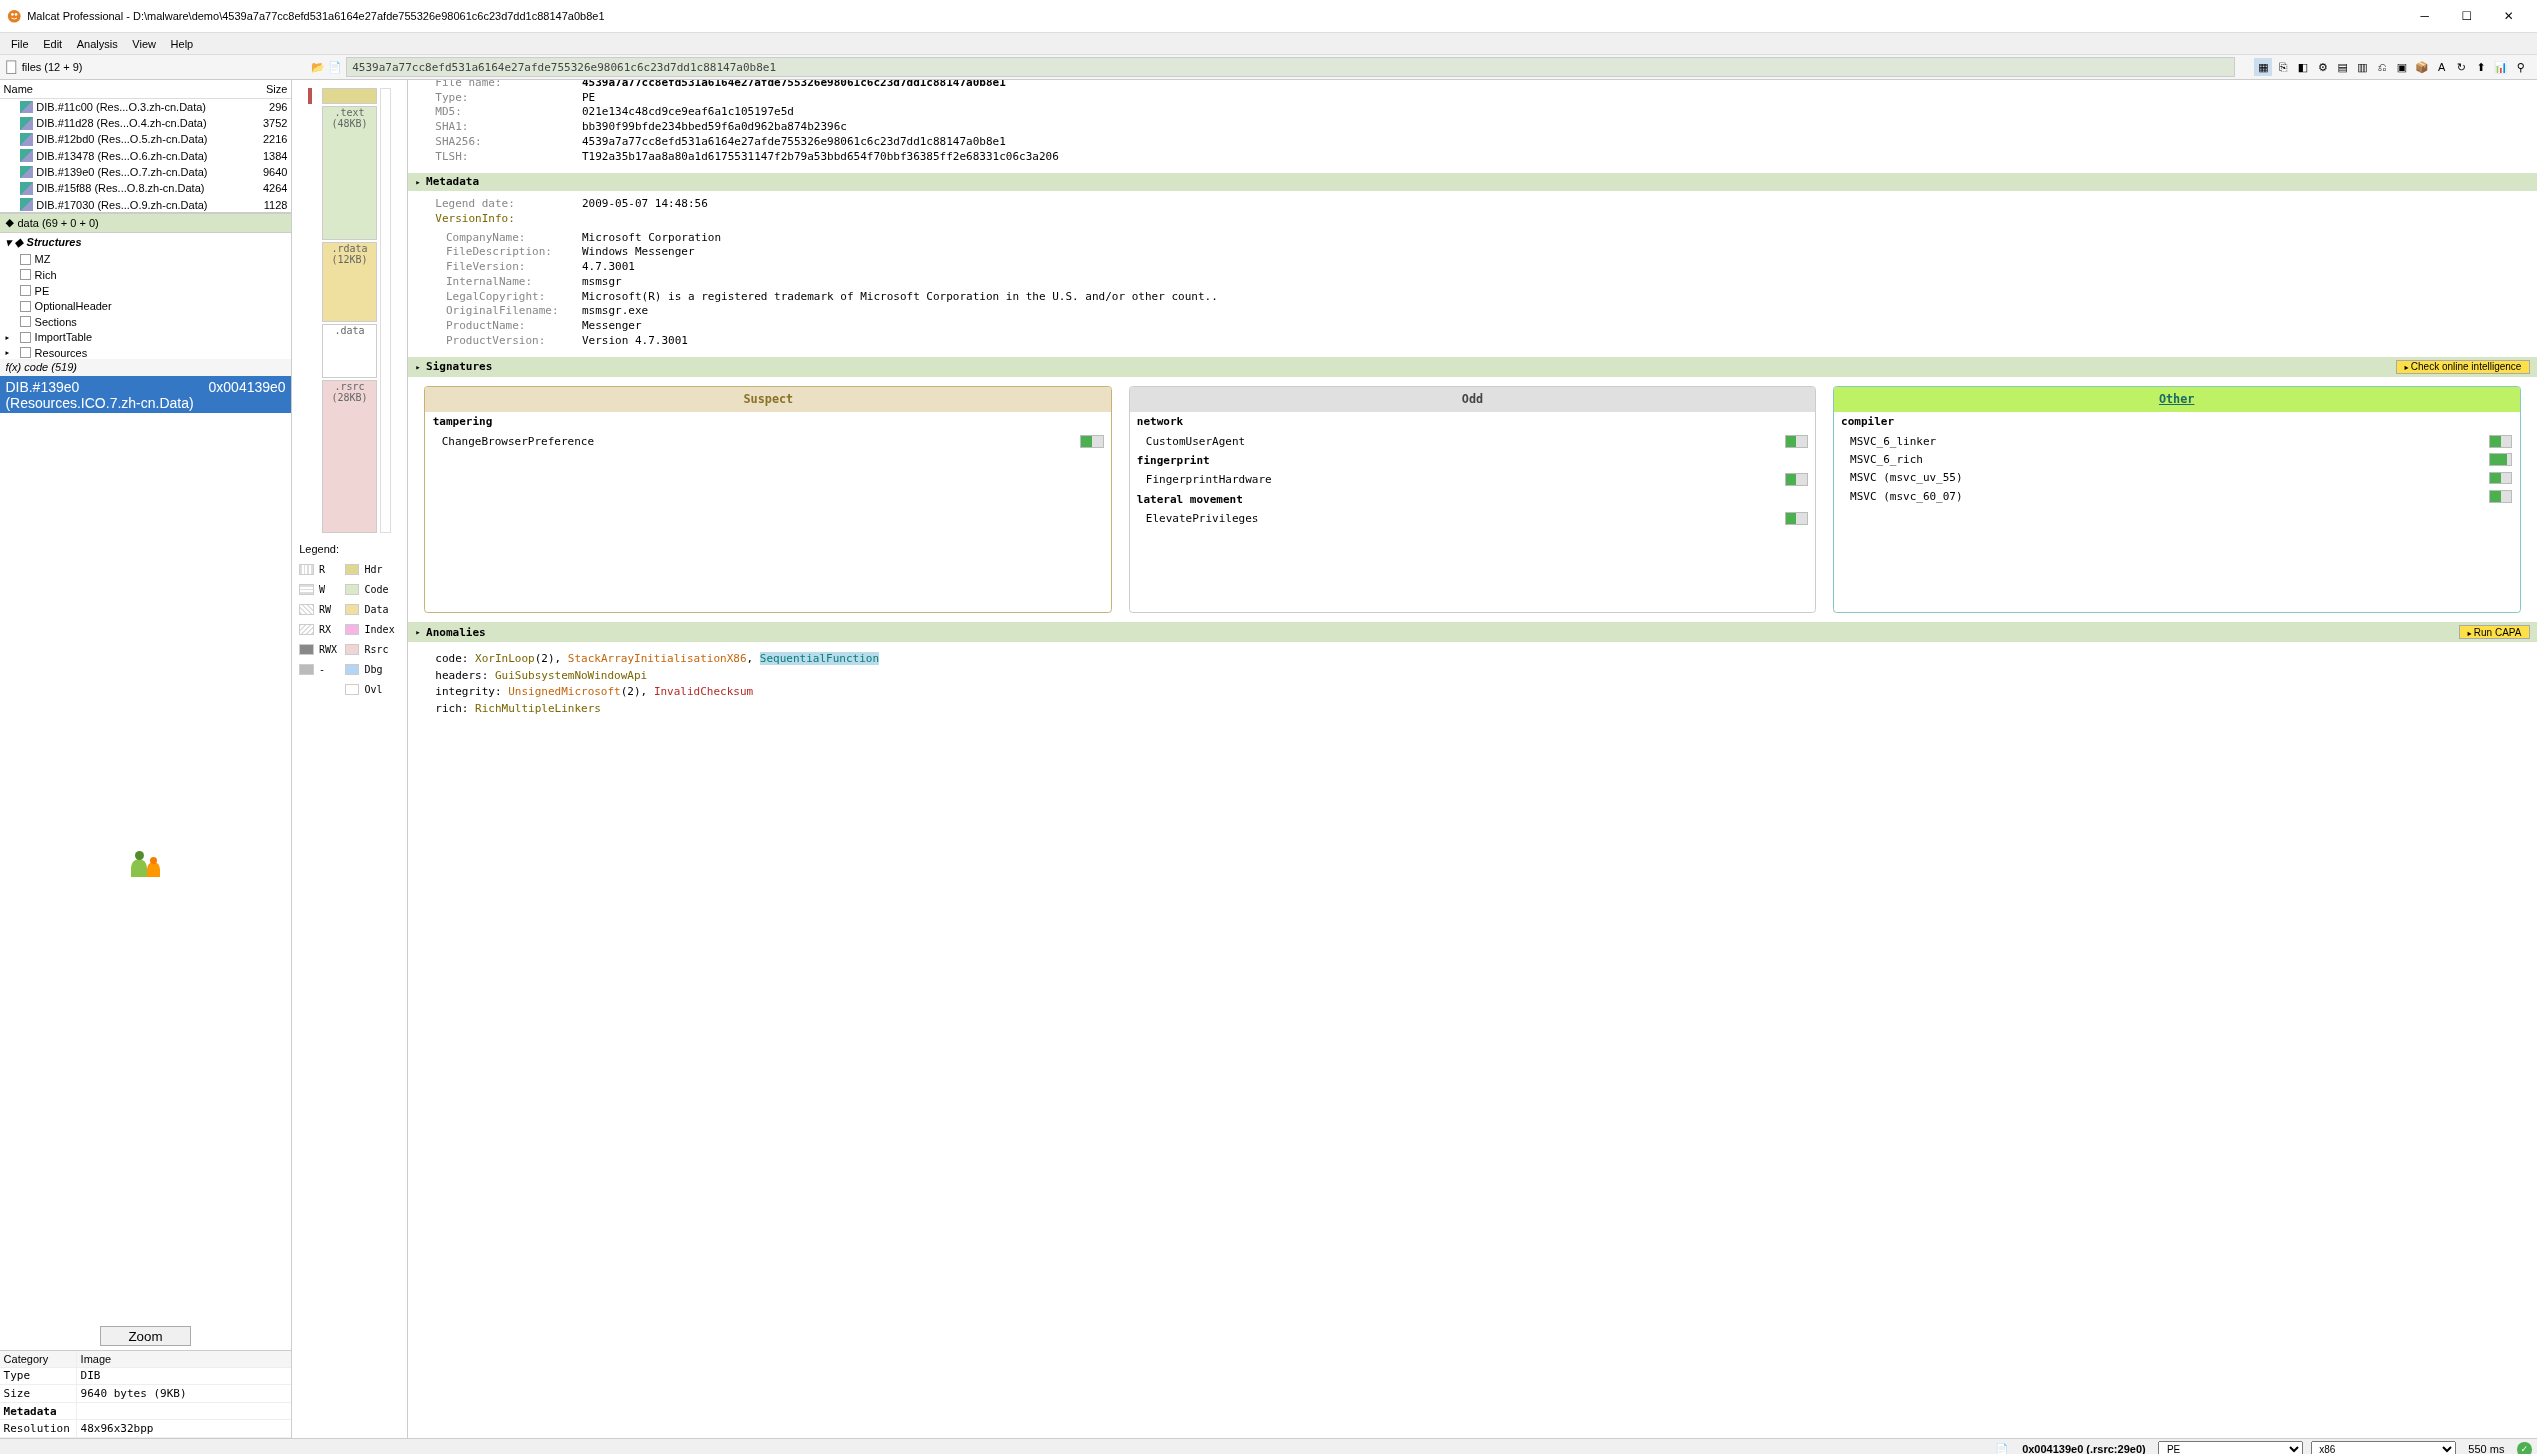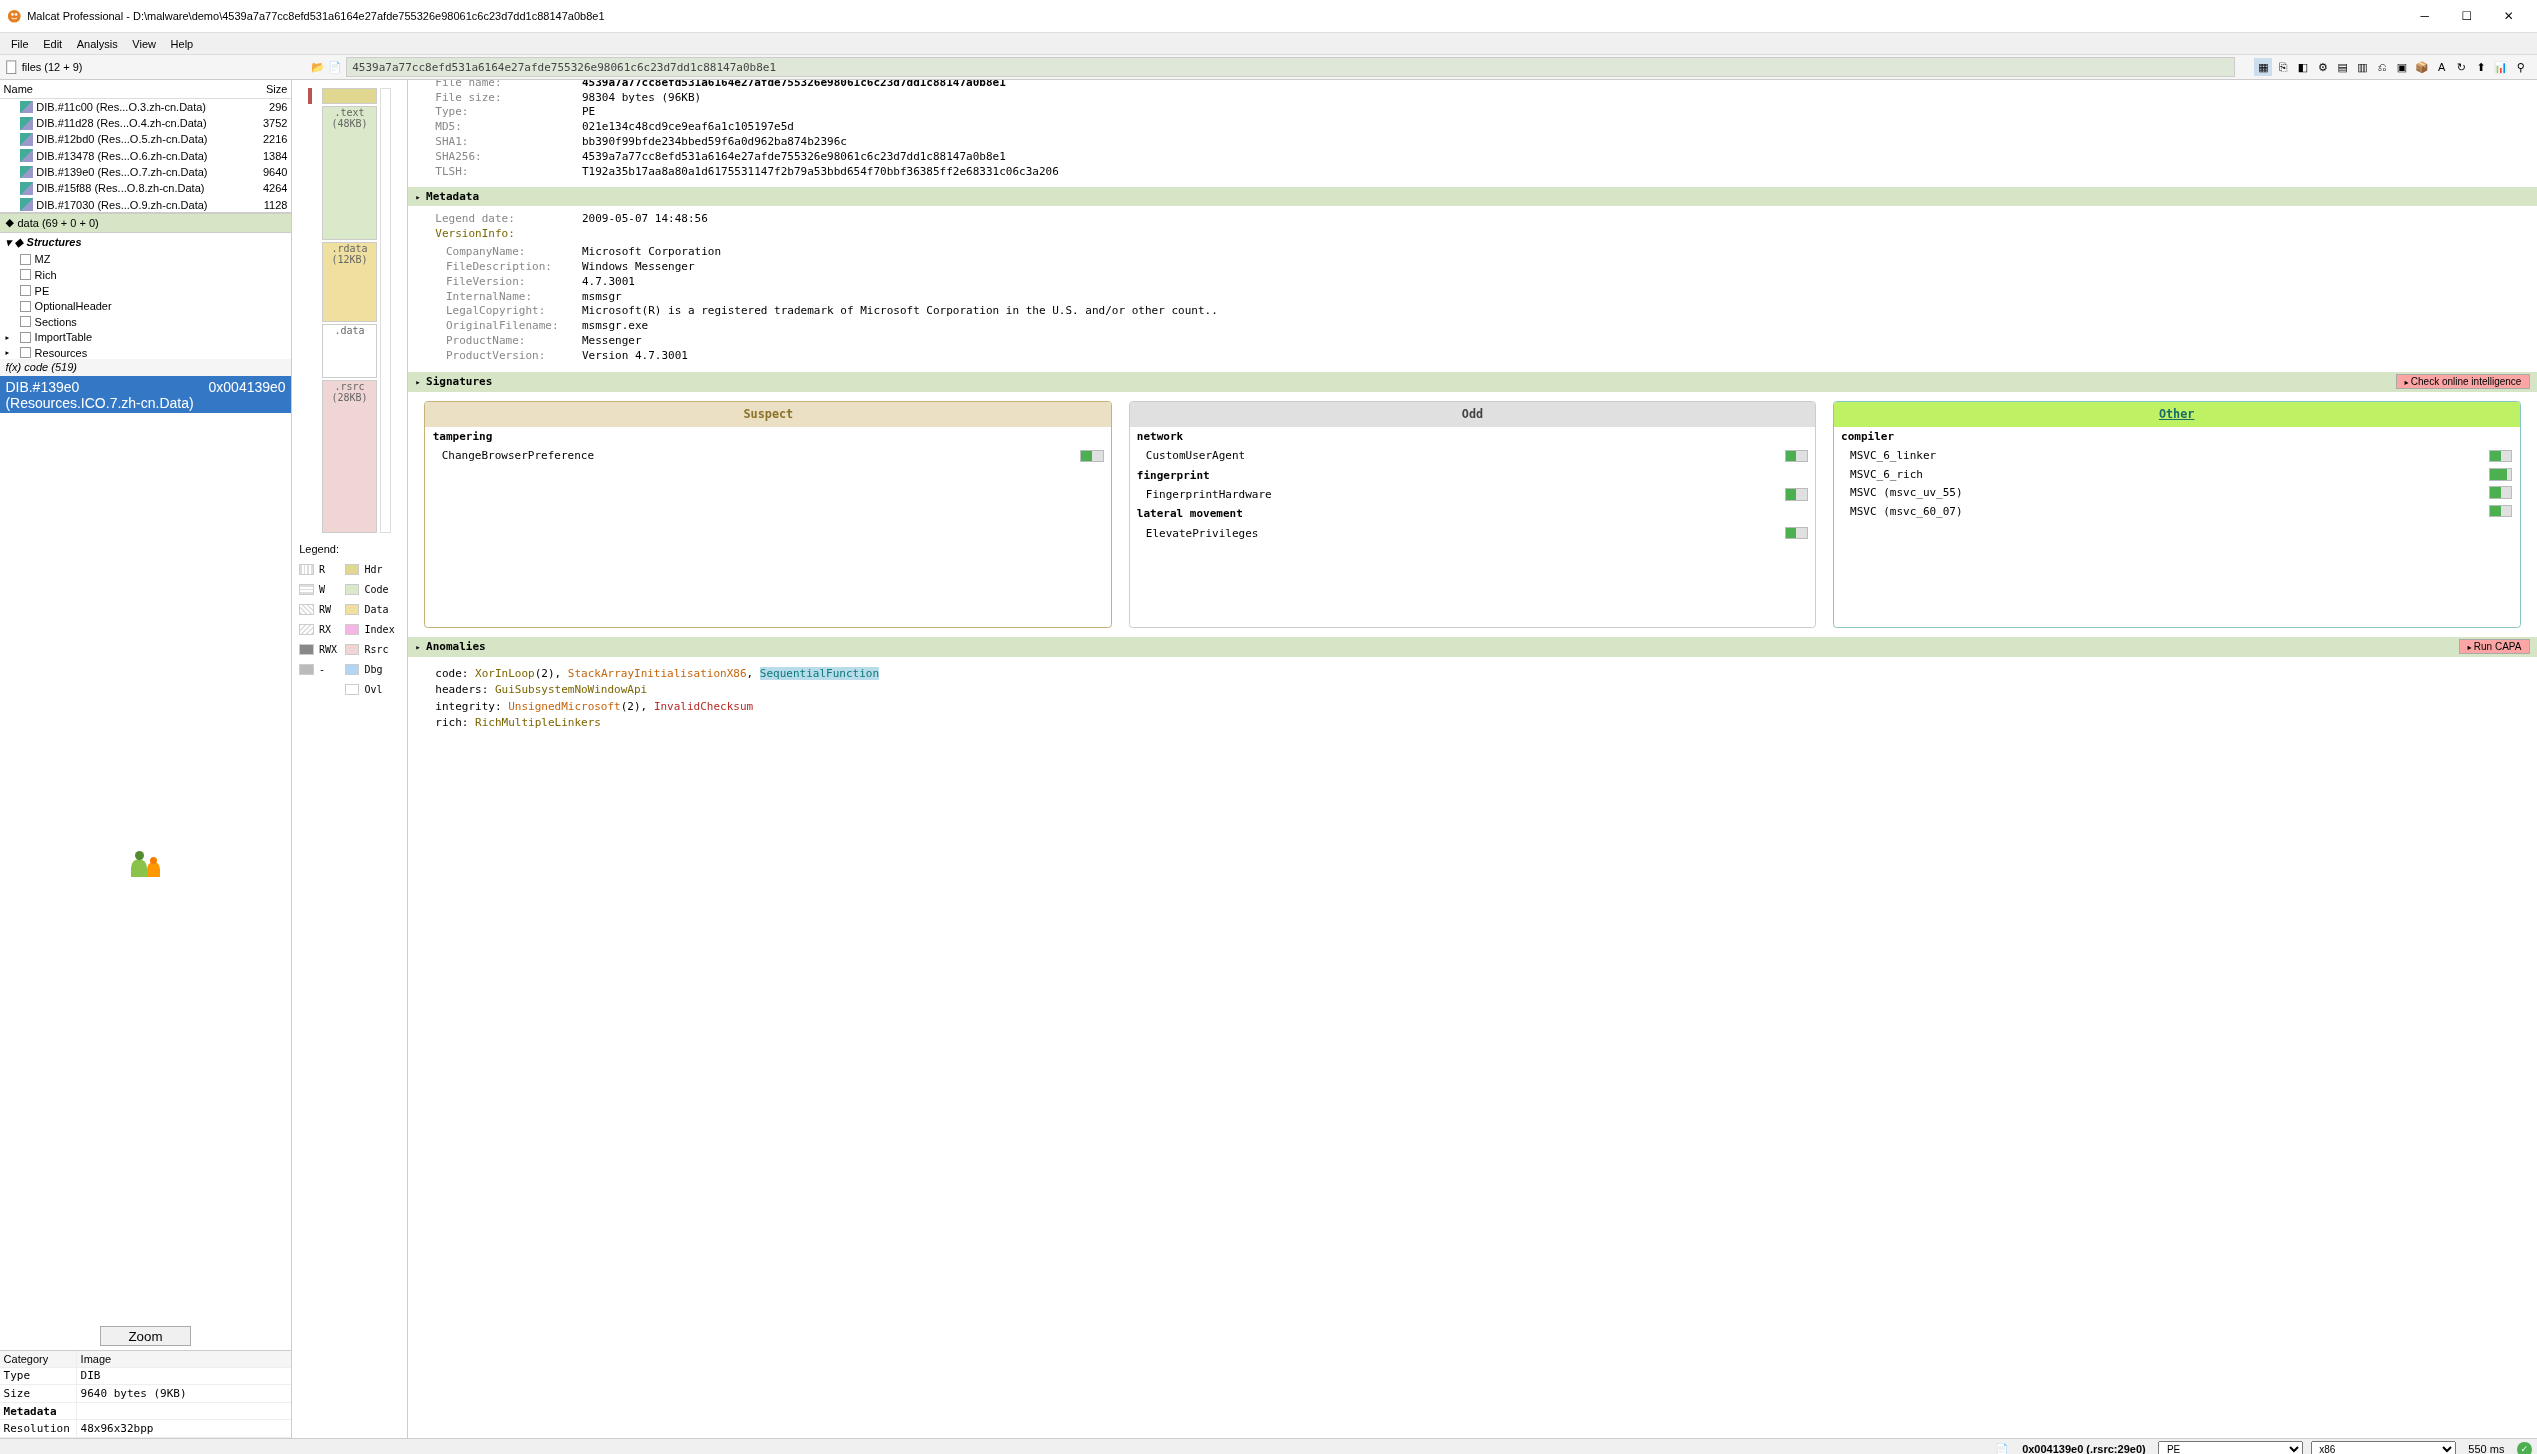--- a/index.html
+++ b/index.html
@@ -104,21 +104,21 @@
   .info-row { display: flex; padding: 0.9px 0; }
   .info-key { width: 163px; color: #888; padding-left: 16.3px; }
   .info-key.sub { padding-left: 27px; }
   .info-val { flex: 1; }
   .info-val.bold { font-weight: bold; }
   .highlight { color: #7a6500; }
   
   .section-header { background: #d5e5c5; padding: 2.7px 7.3px; margin: 9px -11px 5.4px; font-weight: bold; display: flex; align-items: center; gap: 5.4px; }
   .section-header::before { content: "▸"; font-size: 9px; }
   .section-header .sh-title { flex: 1; }
-  .section-header .sh-action { font-weight: normal; background: #fca5a5; border: 0.9px solid #aaa; padding: 0.9px 7.3px; cursor: pointer; font-family: "Segoe UI", sans-serif; font-size: 10px; margin-left: 20px; }
+  .section-header .sh-action { font-weight: normal; background: #fde047; border: 0.9px solid #aaa; padding: 0.9px 7.3px; cursor: pointer; font-family: "Segoe UI", sans-serif; font-size: 10px; margin-left: 20px; }
   .section-header .sh-action::before { content: "▸ "; font-size: 8.2px; }
   
   .sig-cards { display: flex; gap: 16.3px; margin: 9px 5.4px; }
   .sig-card { flex: 1; border: 0.9px solid #ccc; border-radius: 3.6px; overflow: hidden; min-height: 227px; }
   .sig-card-title { padding: 5.4px; text-align: center; font-weight: bold; font-size: 11.8px; }
   .sig-card.suspect { border-color: #c5b277; }
   .sig-card.suspect .sig-card-title { background: #ece0c4; color: #8a7129; }
   .sig-card.odd .sig-card-title { background: #e0e0e0; color: #444; }
   .sig-card.other { border-color: #88c5c5; }
   .sig-card.other .sig-card-title { background: #bef264; color: #1a6a6a; text-decoration: underline; }
@@ -390,24 +390,20 @@
     </div>
   </div>
 
   <div class="content">
     <div class="info-block" id="top-info" style="margin-top:-5.4px">
         <div class="info-row">
           <div class="info-key">File name:</div>
           <div class="info-val bold">4539a7a77cc8efd531a6164e27afde755326e98061c6c23d7dd1c88147a0b8e1</div>
         </div>
         <div class="info-row">
-          <div class="info-key">File size:</div>
-          <div class="info-val ">98304 bytes (96KB)</div>
-        </div>
-        <div class="info-row">
           <div class="info-key">Type:</div>
           <div class="info-val ">PE</div>
         </div>
         <div class="info-row">
           <div class="info-key">MD5:</div>
           <div class="info-val ">021e134c48cd9ce9eaf6a1c105197e5d</div>
         </div>
         <div class="info-row">
           <div class="info-key">SHA1:</div>
           <div class="info-val ">bb390f99bfde234bbed59f6a0d962ba874b2396c</div>

